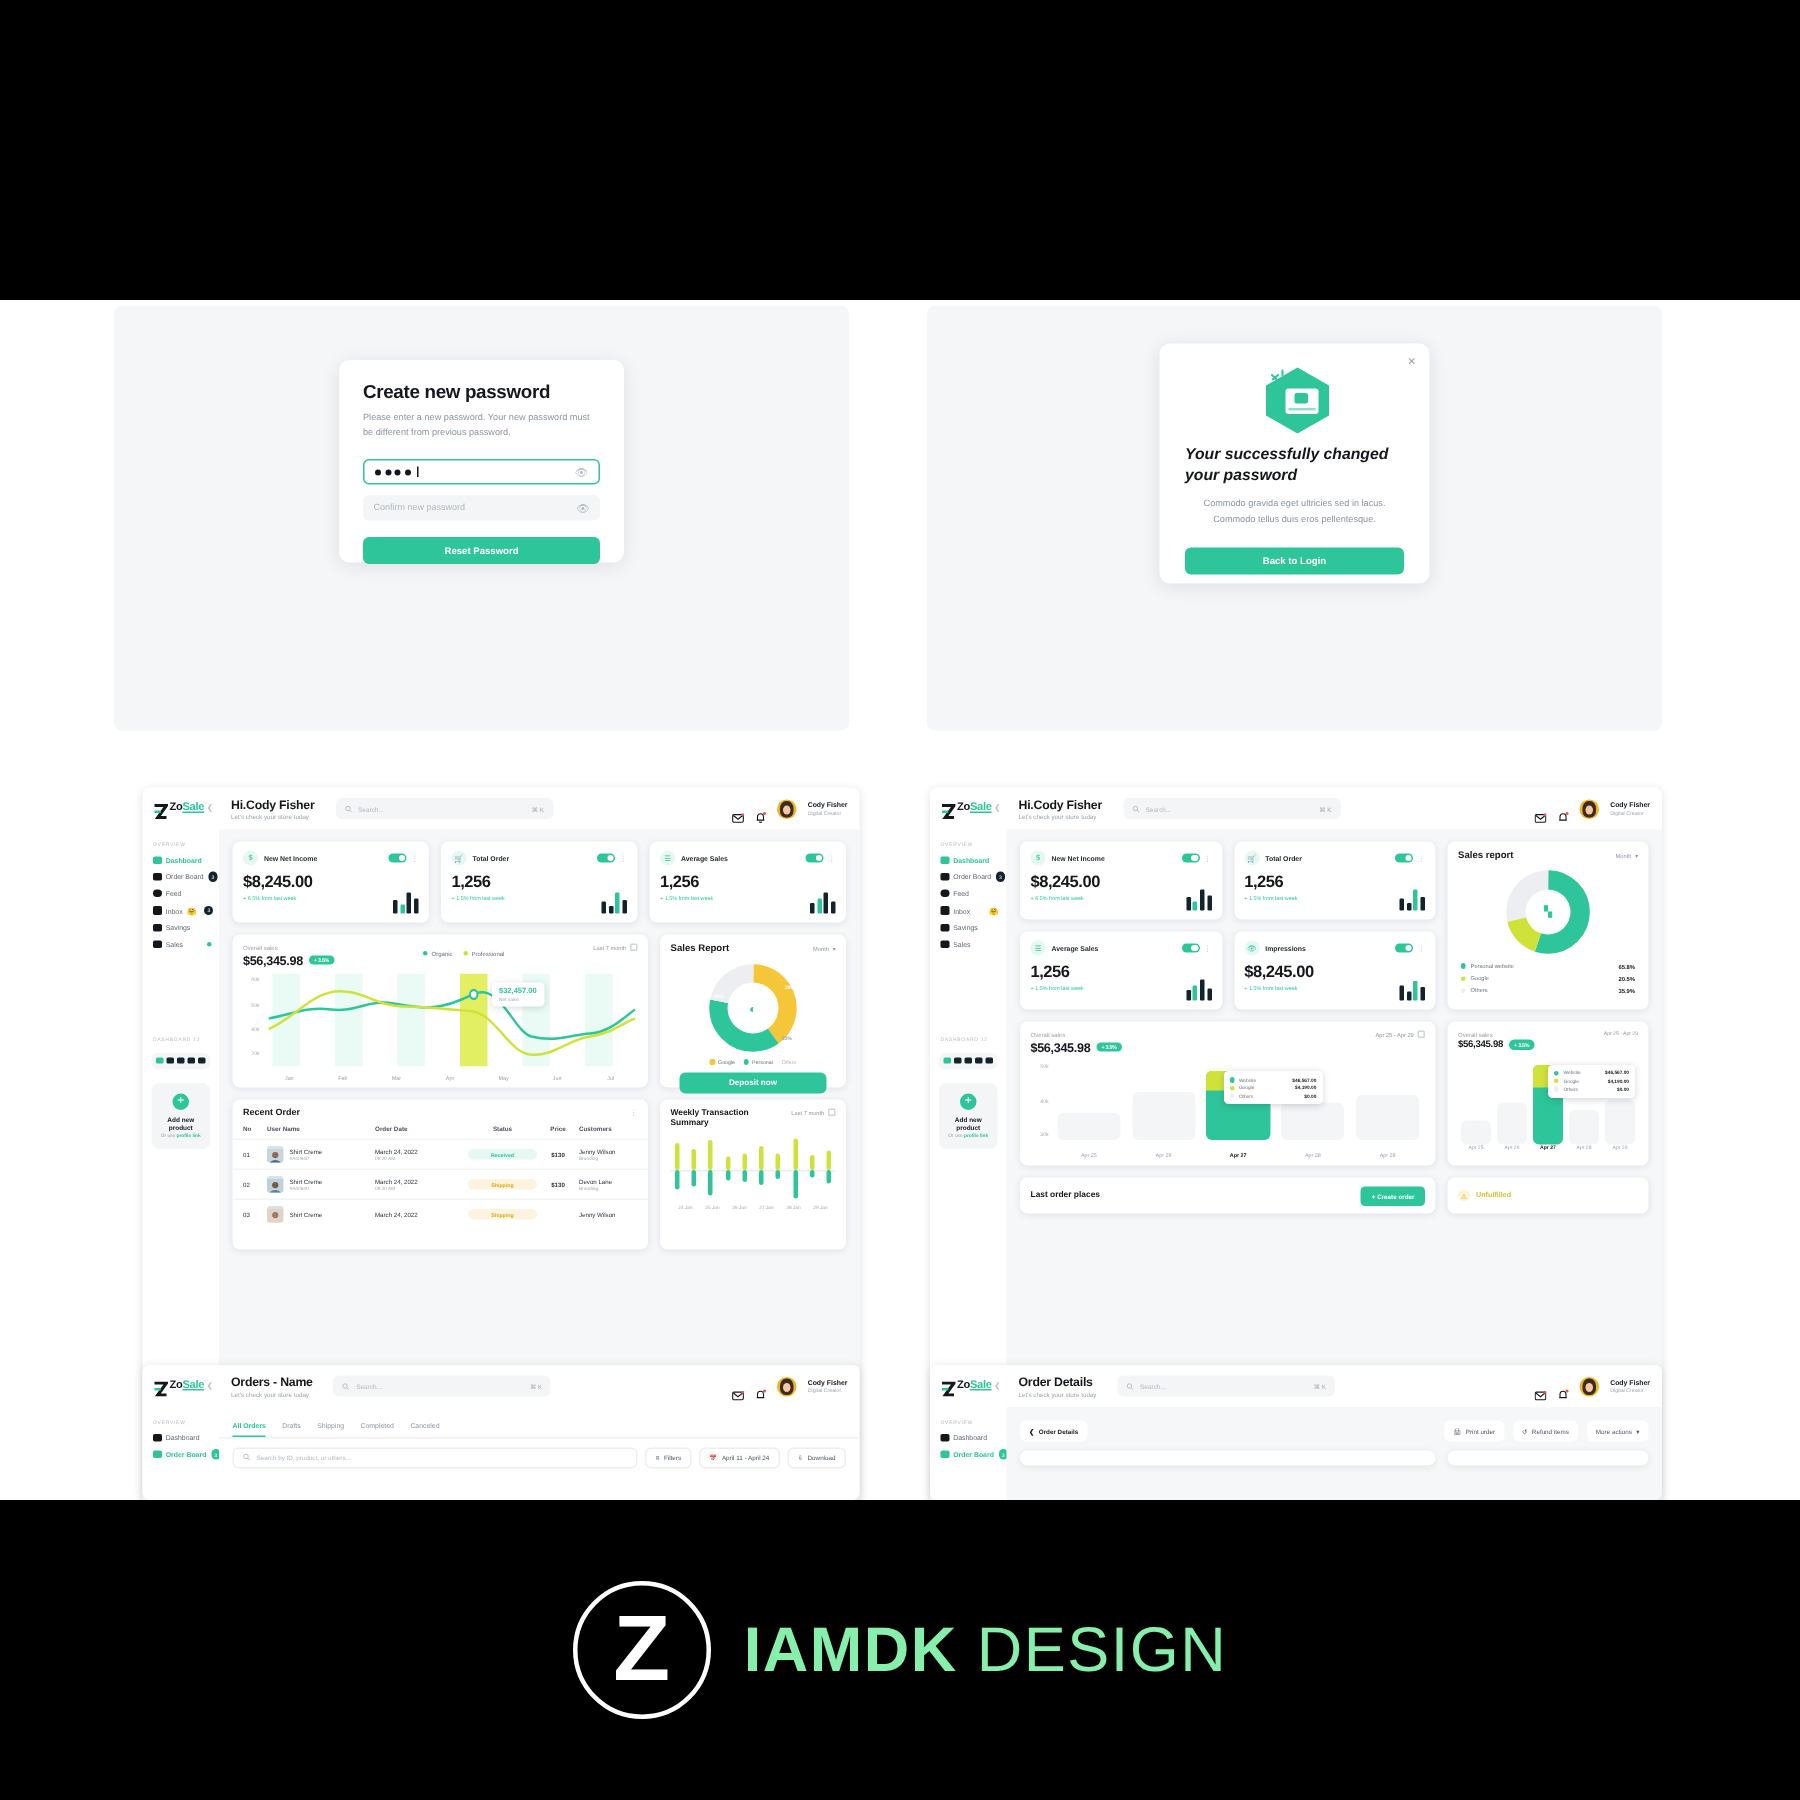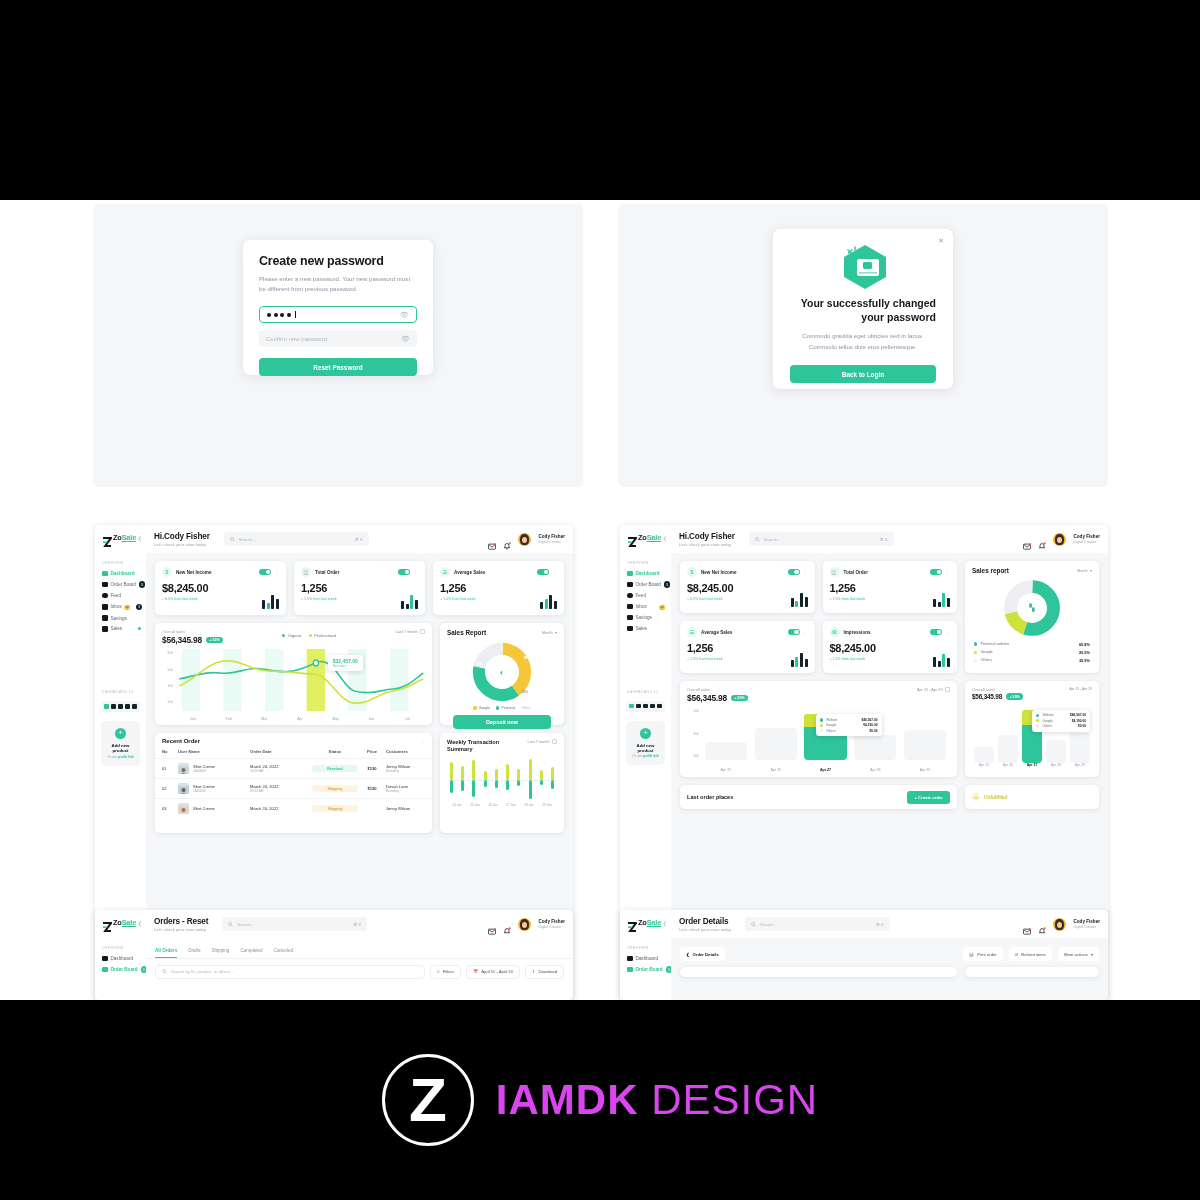--- a/index.html
+++ b/index.html
@@ -28,21 +28,21 @@
   .caret { width: 1px; height: 7px; background: #15171c; margin-left: 2px; }
   .ph { font-size: 6px; color: #b2b7c2; }
   .eye { font-size: 7px; color: #aeb4c0; }
   .btn-primary {
     height: 18px; border-radius: 4px; background: #2ec59b; color: #fff;
     font-size: 6.4px; font-weight: 600; display: flex; align-items: center; justify-content: center;
     border: none; cursor: pointer; width: 100%;
   }
 
   
-  .succ-title { font-size: 10.5px; font-weight: 700; color: #15171c; text-align: right; line-height: 1.35; }
+  .succ-title { font-size: 10.5px; font-weight: 700; color: #15171c; text-align: left; line-height: 1.35; font-style: italic; }
   .succ-body { font-size: 6.1px; color: #8d93a1; text-align: center; line-height: 1.7; }
   .close-x { position: absolute; right: 9px; top: 8px; font-size: 7px; color: #9aa0ac; cursor: pointer; }
   .hexlogo { width: 48px; height: 44px; margin: 0 auto; position: relative; }
 
   
   .wm {
     position: absolute; font-family: "Liberation Sans", sans-serif;
     font-weight: 700; color: #000; letter-spacing: .5px; line-height: 1.18; font-size: 23px;
   }
 
@@ -181,35 +181,35 @@
   .tab { font-size: 4.6px; color: #8d93a1; padding-bottom: 3.5px; cursor: pointer; }
   .tab.act { color: #2ec59b; font-weight: 600; border-bottom: 1.2px solid #2ec59b; }
   .tbar { display: flex; gap: 5px; padding: 6px 9px 0 9px; align-items: center; }
   .tbar .grow { flex: 1; height: 14px; background: #fff; border: .5px solid #eceef1; border-radius: 4px; display: flex; align-items: center; gap: 4px; padding: 0 6px; }
   .tbar .grow span { font-size: 4.2px; color: #b2b7c2; }
   .obtn { height: 14px; background: #fff; border: .5px solid #eceef1; border-radius: 4px; display: flex; align-items: center; gap: 3px; padding: 0 6px; font-size: 4.2px; color: #4b5160; cursor: pointer; }
 
   .footer-logo { position: absolute; left: 0; right: 0; bottom: 0; height: 200px; background: #000; display: flex; align-items: center; justify-content: center; gap: 22px; }
   .fl-ring { width: 92px; height: 92px; border-radius: 50%; border: 3px solid #fff; display: flex; align-items: center; justify-content: center; }
   .fl-z { font-size: 62px; font-weight: 700; color: #fff; line-height: 1; font-family: "Liberation Sans", sans-serif; }
-  .fl-txt { font-size: 42px; color: #d946ef; letter-spacing: 1px; }
+  .fl-txt { font-size: 42px; color: #86efac; letter-spacing: 1px; }
   .fl-txt b { font-weight: 700; }
   .fl-txt i { font-style: normal; font-weight: 300; }
 </style>
 </head>
 <body>
 
 <div class="wm" style="left:985px;top:243px;">
   <div>@  IAMDK</div>
   <div style="padding-left:32px;">TAOBAO</div>
 </div>
 
 <div class="stage">
 
-  <div class="auth-wrap" style="left:93px;top:4px;width:490px;height:283px;">
+  <div class="auth-wrap" style="left:76px;top:4px;width:490px;height:283px;">
     <div class="auth-card" style="left:150px;top:36px;width:190px;height:135px;padding:14px 16px;">
       <div class="auth-title">Create new password</div>
       <div class="auth-sub" style="margin-top:6px;">Please enter a new password. Your new password must be different from previous password.</div>
 
       <div class="field active" style="margin-top:12px;">
         <div class="dots">
           <i class="dot"></i>
             <i class="dot"></i>
             <i class="dot"></i>
             <i class="dot"></i>
@@ -1020,21 +1020,21 @@
           <div class="snav-item act">
               <i class="snav-ico on"></i>
               <span class="snav-txt">Order Board</span>
               <span class="badge-c" style="background:#2ec59b">3</span>
             </div>
         </div>
       </div>
       <div class="main" style="background:#fff;">
         <div class="topbar">
           <div>
-            <div class="pagetitle">Orders - Reset</div>
+            <div class="pagetitle">Orders - Name</div>
             <div class="pagesub">Let's check your store today</div>
           </div>
           <div class="searchbox">
             <svg width="5" height="5" viewBox="0 0 10 10">
                 <circle cx="4" cy="4" r="3" stroke="#b2b7c2" stroke-width="1.2" fill="none"></circle>
                 <path d="M6.3 6.3 L9 9" stroke="#b2b7c2" stroke-width="1.2"></path>
               </svg>
             <span class="sp">Search...</span>
               <span class="kb">⌘ K</span>
           </div>

